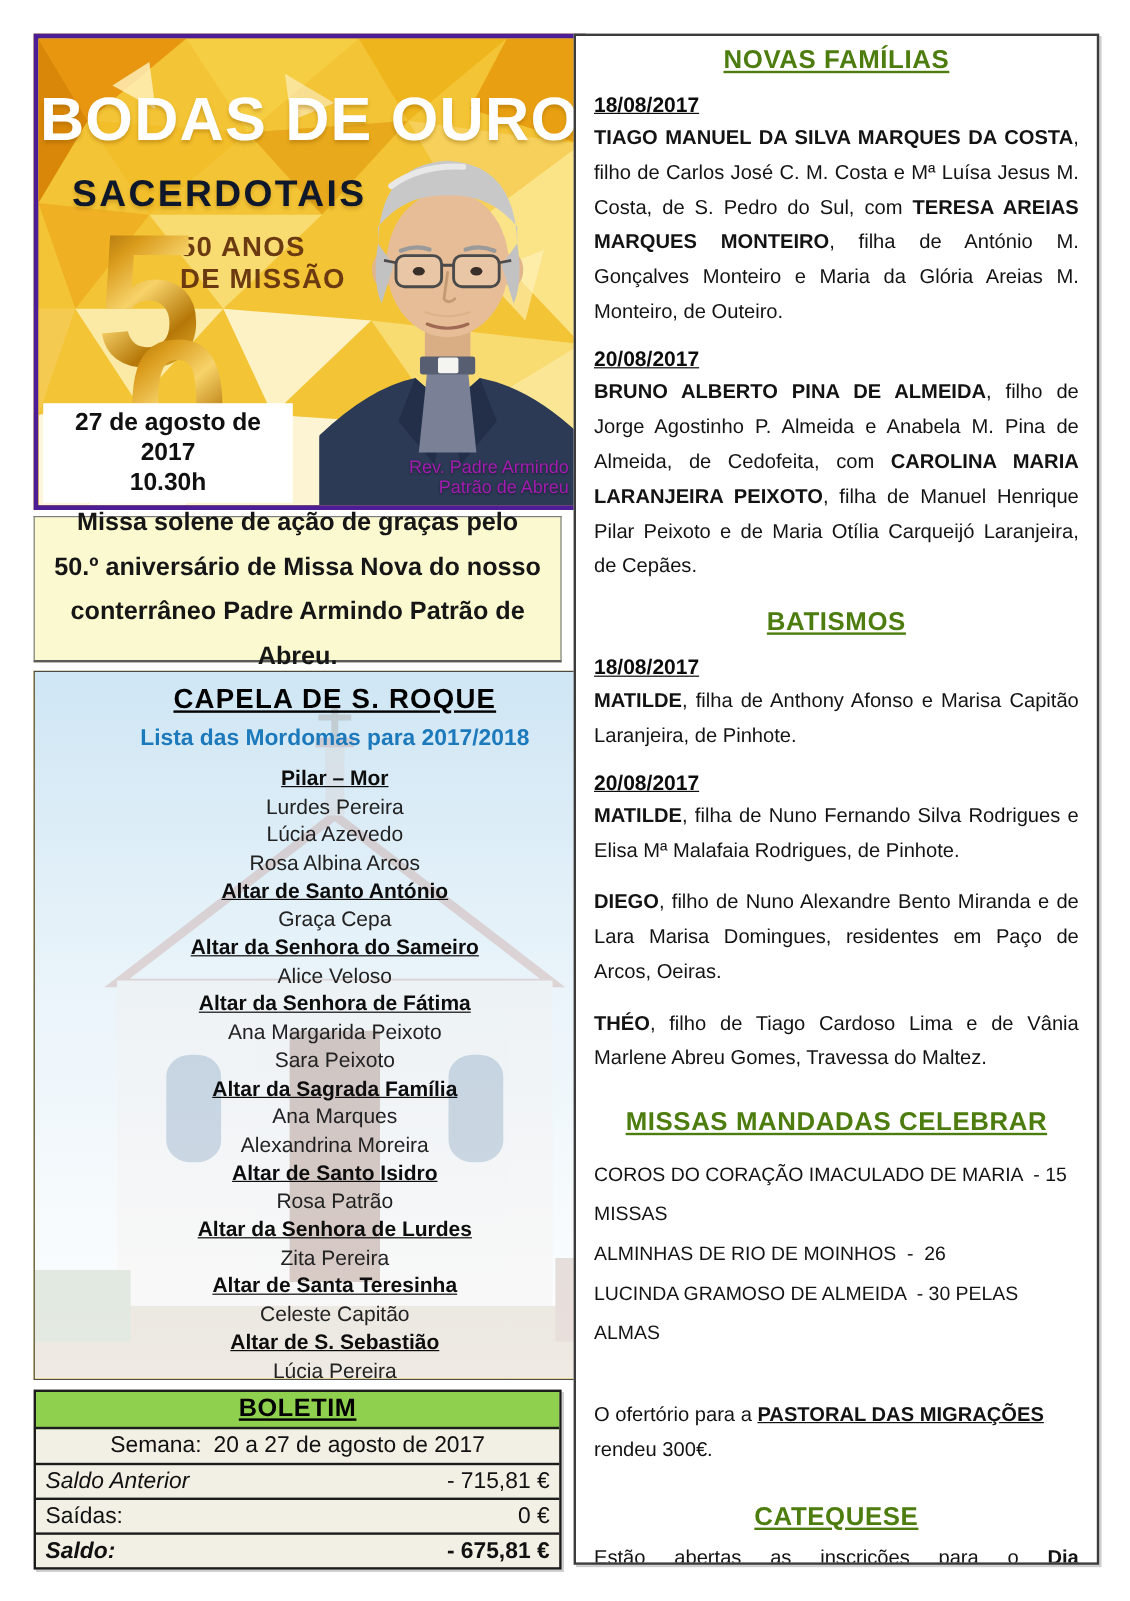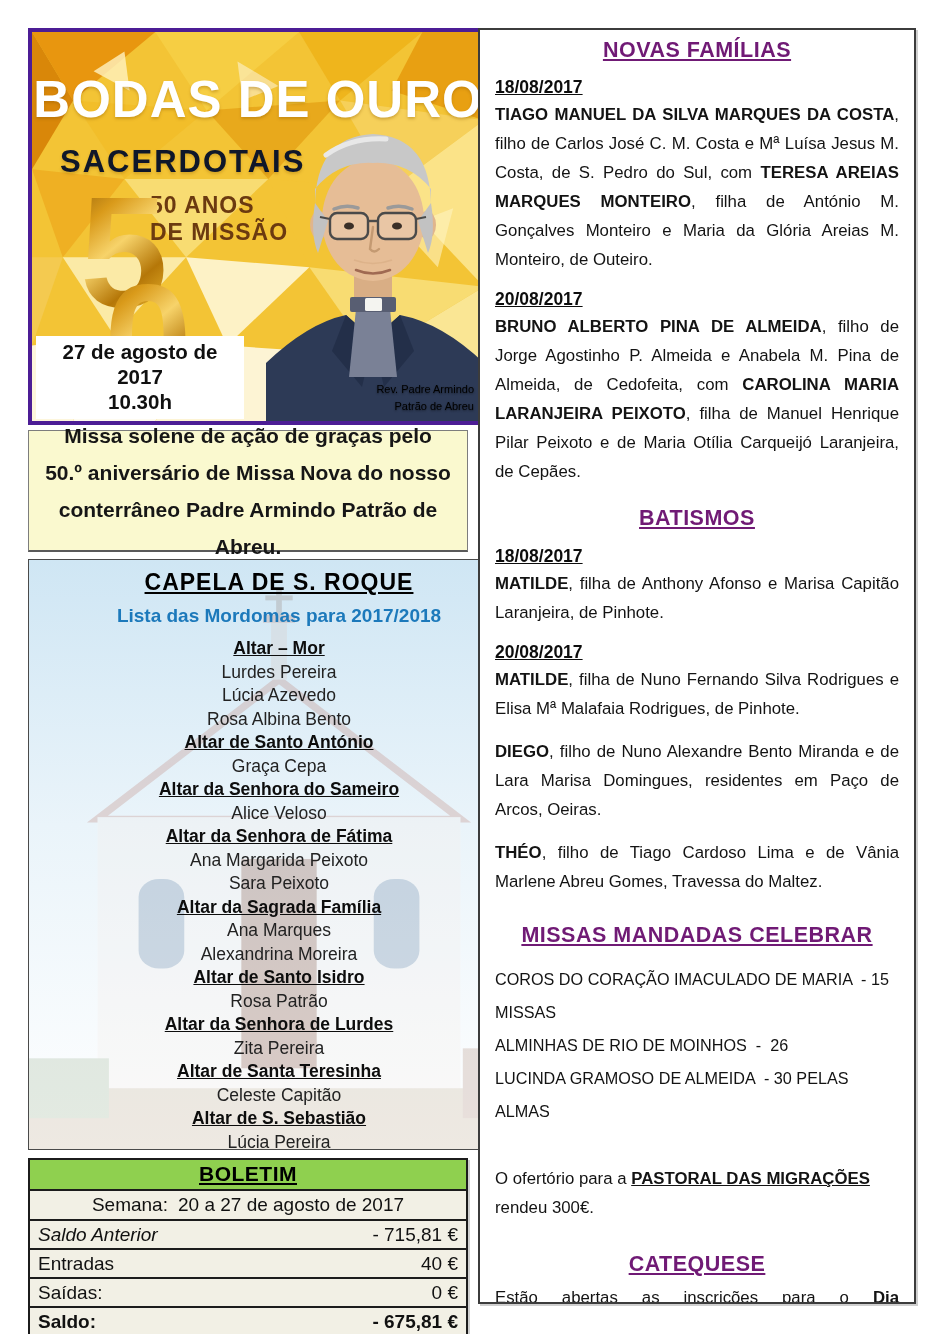--- a/index.html
+++ b/index.html
@@ -27,22 +27,22 @@
                 -webkit-background-clip:text; background-clip:text; color:transparent;
                 text-shadow:none; }
   .gold-5 { left:48px; top:140px; }
   .gold-0 { left:72px; top:228px; }
   .year-badge { position:absolute; color:#7A4A1E; font-weight:bold; font-size:15px; letter-spacing:1px;
                 border-top:2px solid #7A4A1E; border-bottom:2px solid #7A4A1E; padding:2px 5px; background:transparent; }
   .year-start { left:48px; top:310px; }
   .year-end { left:150px; top:313px; }
   .event-box { position:absolute; left:4px; bottom:2px; width:208px; background:#ffffff; padding:3px 4px 5px;
                text-align:center; font-weight:bold; color:#101010; font-size:20.5px; line-height:25px; }
-  .photo-caption { position:absolute; right:10px; bottom:6px; text-align:right; color:#000000;
-                   font-size:11px; line-height:17px; text-shadow:0 1px 2px rgba(0,0,0,.5); }
+  .photo-caption { position:absolute; right:10px; bottom:6px; text-align:right; color:#a21caf;
+                   font-size:15px; line-height:17px; text-shadow:0 1px 2px rgba(0,0,0,.5); }
 
   
   .yellow-box { margin-top:5px; width:440px; height:122px; background:#FAF9CF; border:1px solid #7d7d7d;
                 border-bottom:2px solid #5a5a5a; display:flex; align-items:center; justify-content:center;
                 text-align:center; font-weight:bold; font-size:21px; line-height:37px; color:#161616; padding:16px 14px; }
 
   
   .capela { position:relative; margin-top:7px; width:502px; height:591px; border:1px solid #4a4a4a;
             background:#fde047; overflow:hidden; }
   .capela-bg { position:absolute; left:0; top:0; width:100%; height:100%; }
@@ -57,25 +57,25 @@
   .boletim { margin-top:8px; width:440px; border:2px solid #1c1c1c; background:#F2F0E5; box-shadow:2px 2px 0 #cfcfcf; }
   .b-header { background:#8FD04F; text-align:center; padding:2px 0 3px; border-bottom:2px solid #1c1c1c; }
   .b-header span { font-size:21px; font-weight:bold; text-decoration:underline; letter-spacing:.5px; color:#000; }
   .b-week { text-align:center; font-size:19px; padding:3px 0; border-bottom:2px solid #1c1c1c; color:#111; }
   .b-week .lbl { margin-right:10px; }
   .b-row { display:flex; justify-content:space-between; align-items:center; font-size:19px; padding:2.5px 8px;
            border-bottom:2px solid #1c1c1c; color:#111;gap:12px; }
   .b-row:last-child { border-bottom:none; }
   .b-lbl-italic { font-style:italic; }
   .b-bold { font-weight:bold; }
-  .b-bolditalic { font-weight:bold; }
+  .b-bolditalic { font-weight:bold; font-style:italic; }
 
   
   .sec-title { text-align:center; font-size:21.5px; font-weight:bold; text-decoration:underline;
-               letter-spacing:.5px; color:#701a75; }
+               letter-spacing:.5px; color:#4d7c0f; }
   .sec-title.tight { line-height:27px; }
   .entry-date { font-size:17.5px; font-weight:bold; text-decoration:underline; margin-top:15px; color:#0d0d0d; }
   .para { font-size:16.8px; line-height:29px; text-align:justify; color:#131313; margin-top:2px; }
   .missas-line { font-size:16.2px; line-height:33px; white-space:pre-wrap; color:#131313; }
   .offertory { font-size:16.8px; line-height:29px; margin-top:36px; color:#131313; }
   .mt6 { margin-top:6px; } .mt14 { margin-top:14px; } .mt20 { margin-top:20px; }
   .mt26 { margin-top:26px; } .mt30 { margin-top:30px; }
 </style>
 </head>
 <body>
@@ -186,24 +186,24 @@
           <rect x="0" y="530" width="438" height="61" fill="#C9B9A2"></rect>
           <rect x="0" y="500" width="70" height="60" fill="#A8BDA0"></rect>
           <rect x="380" y="490" width="58" height="70" fill="#B99A8C"></rect>
         </g>
       </svg>
       <div class="capela-content">
         <div class="capela-title">CAPELA DE S. ROQUE</div>
         <div class="capela-subtitle">Lista das Mordomas para 2017/2018</div>
         <div class="altar-list">
           <div>
-            <div class="altar-title">Altar – Mor</div>
+            <div class="altar-title">Pilar – Mor</div>
             <div class="altar-name">Lurdes Pereira</div>
             <div class="altar-name">Lúcia Azevedo</div>
-            <div class="altar-name">Rosa Albina Bento</div>
+            <div class="altar-name">Rosa Albina Arcos</div>
           </div>
           <div>
             <div class="altar-title">Altar de Santo António</div>
             <div class="altar-name">Graça Cepa</div>
           </div>
           <div>
             <div class="altar-title">Altar da Senhora do Sameiro</div>
             <div class="altar-name">Alice Veloso</div>
           </div>
           <div>
@@ -239,24 +239,20 @@
     <div class="boletim">
       <div class="b-header">
         <span>BOLETIM</span>
       </div>
       <div class="b-week">
         <span class="lbl">Semana:</span><span>20 a 27 de agosto de 2017</span>
       </div>
       <div class="b-row">
         <span class="b-lbl-italic">Saldo Anterior</span>
         <span>- 715,81 €</span>
-      </div>
-      <div class="b-row">
-        <span>Entradas</span>
-        <span>40 €</span>
       </div>
       <div class="b-row">
         <span>Saídas:</span>
         <span>0 €</span>
       </div>
       <div class="b-row">
         <span class="b-bolditalic">Saldo:</span>
         <span class="b-bold">- 675,81 €</span>
       </div>
     </div>

